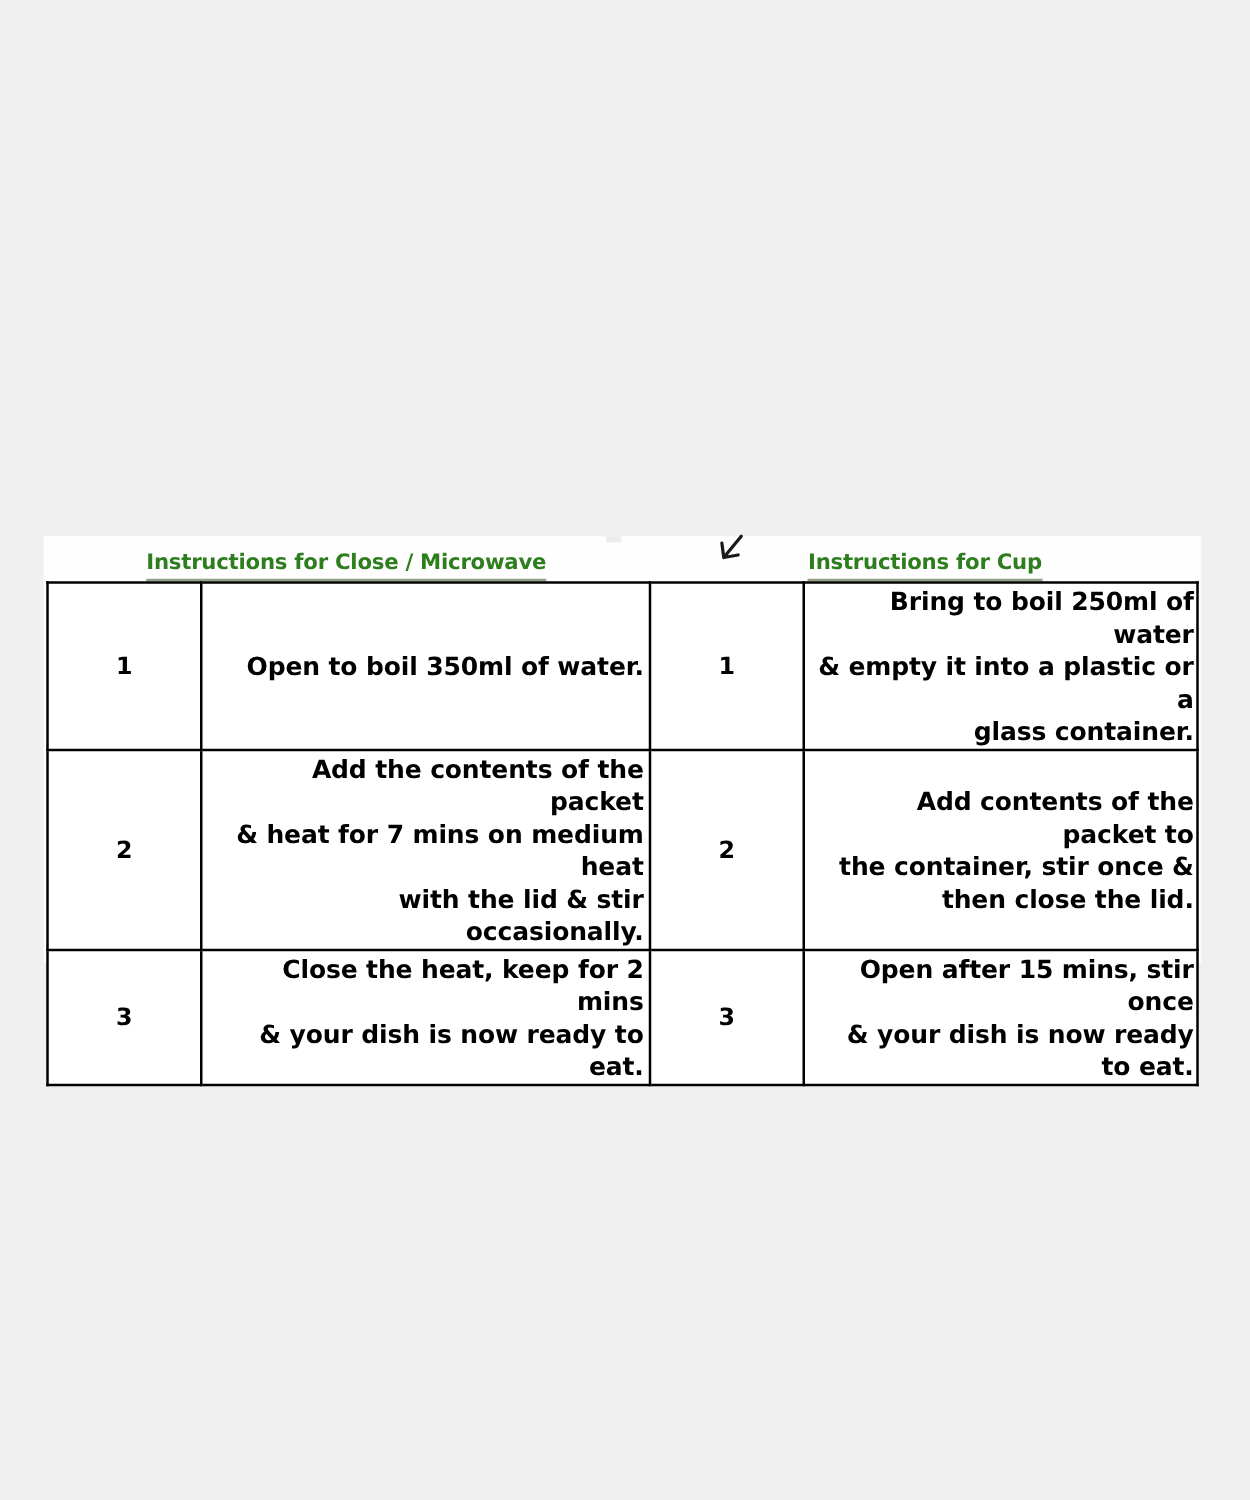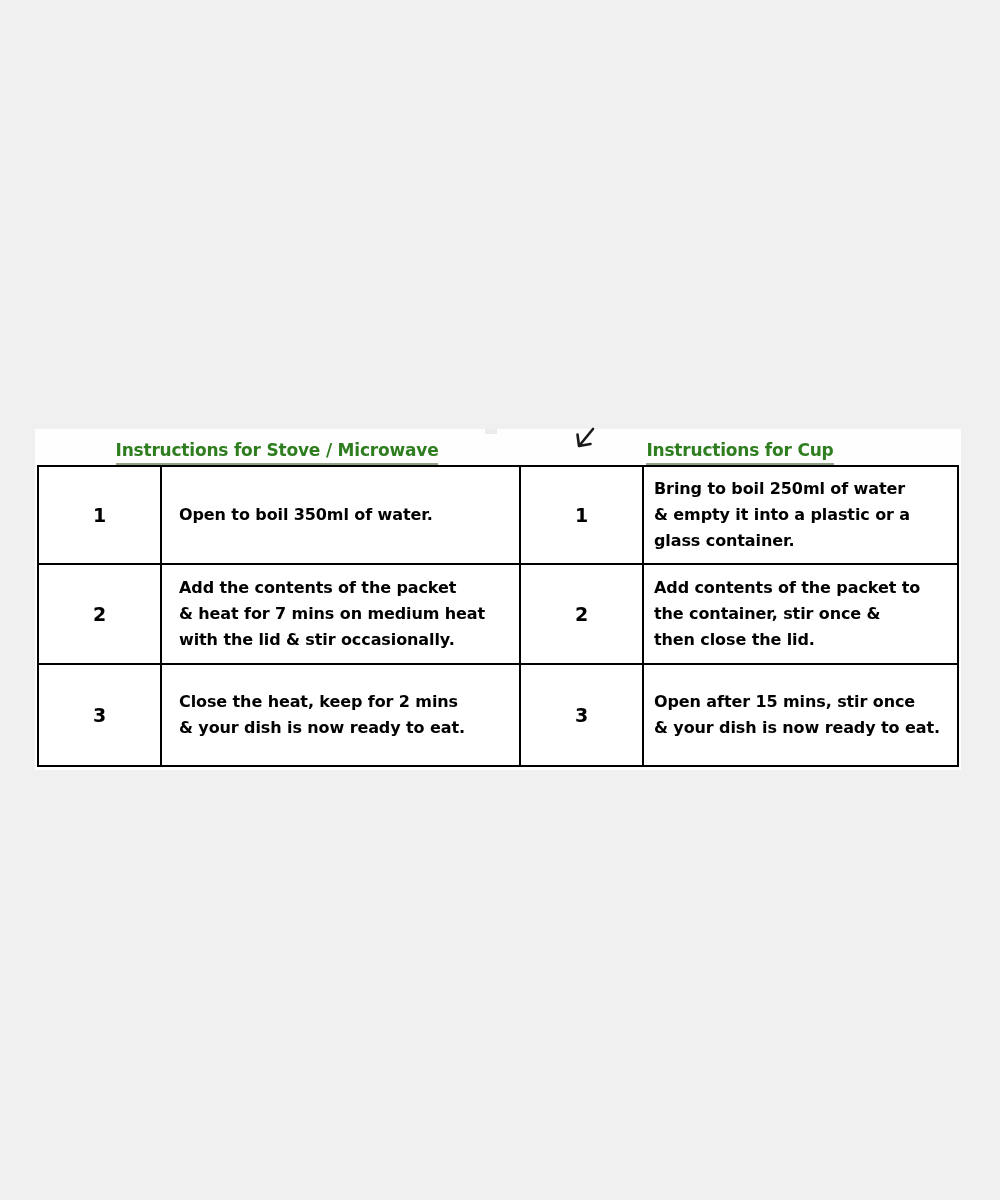--- a/index.html
+++ b/index.html
@@ -37,42 +37,43 @@
     border-collapse:collapse;table-layout:fixed;
   }
   table.instructions td{
     border:2px solid #000;background:#fff;vertical-align:middle;
     color:#000;font-weight:bold;
   }
   td.num{
     text-align:center;font-size:19px;
   }
   td.txt{
-    font-size:16px;line-height:26px;white-space:pre-line;
+    font-size:20px;line-height:26px;white-space:pre-line;
     letter-spacing:-0.1px;
+    text-align:right;
   }
   td.txt.stove{padding-left:17px;padding-right:4px;}
   td.txt.cup{padding-left:10px;padding-right:2px;}
   col.c-num{width:123px;}
   col.c-stove{width:359px;}
   col.c-cup{width:315px;}
   tr.r1{height:98px;}
   tr.r2{height:100px;}
   tr.r3{height:102px;}
 </style>
 </head>
 <body>
 
 <div class="panel">
 
   <div class="notch"></div>
 
   <div class="header-row">
     <div class="header-half left">
-      <span class="heading">Instructions for Stove / Microwave</span>
+      <span class="heading">Instructions for Close / Microwave</span>
     </div>
     <div class="header-half right">
       <span class="heading">Instructions for Cup</span>
     </div>
   </div>
 
   <svg class="arrow" viewBox="0 0 24 24" aria-hidden="true">
     <path d="M21 3 L7 20 M7 20 L5.5 8.5 M7 20 L18.5 18" stroke="#1a1a1a" stroke-width="2.6" fill="none" stroke-linecap="round" stroke-linejoin="round"></path>
   </svg>
 

